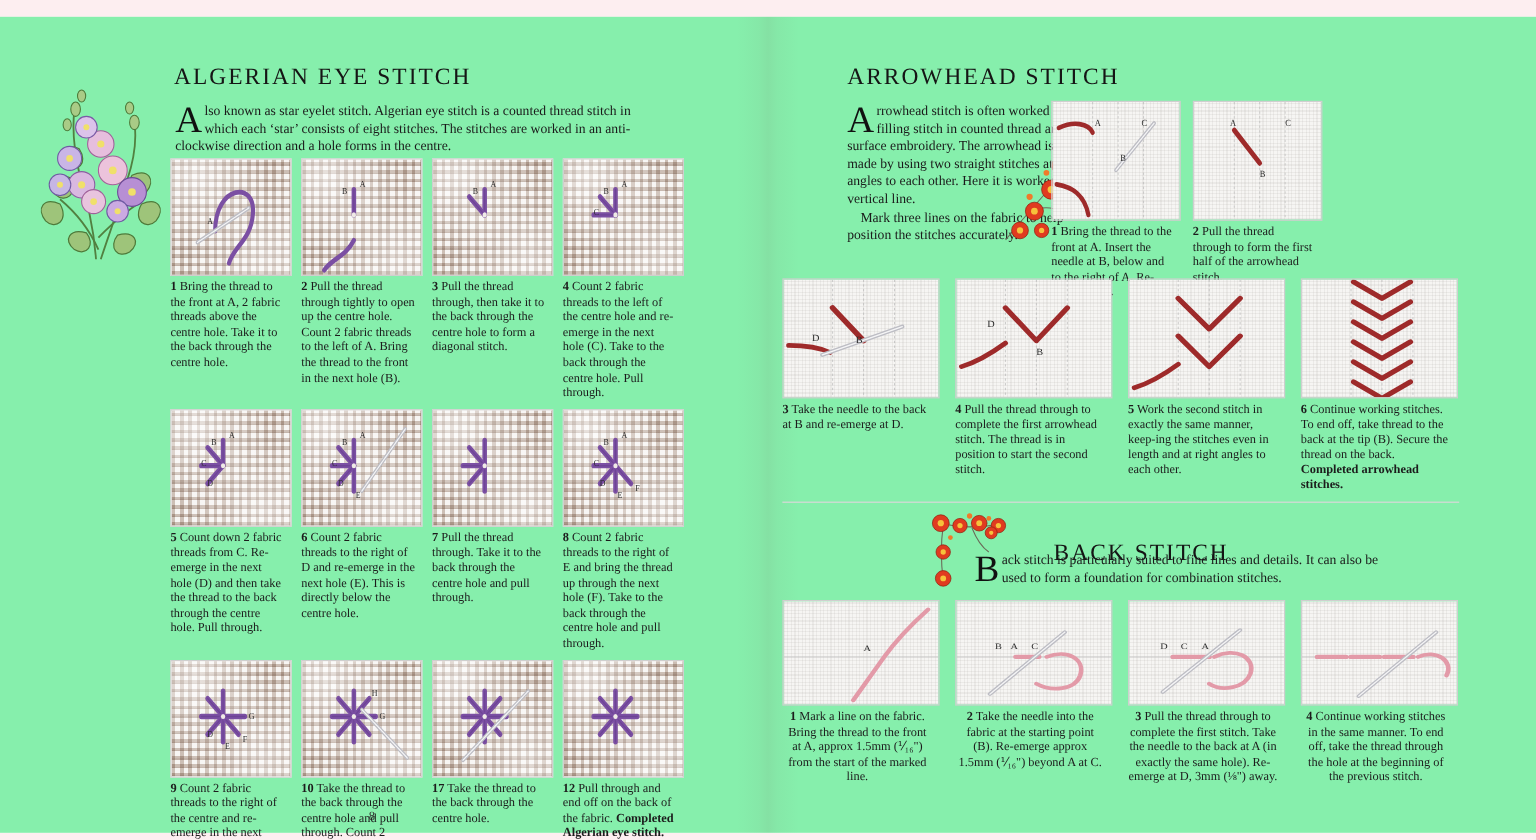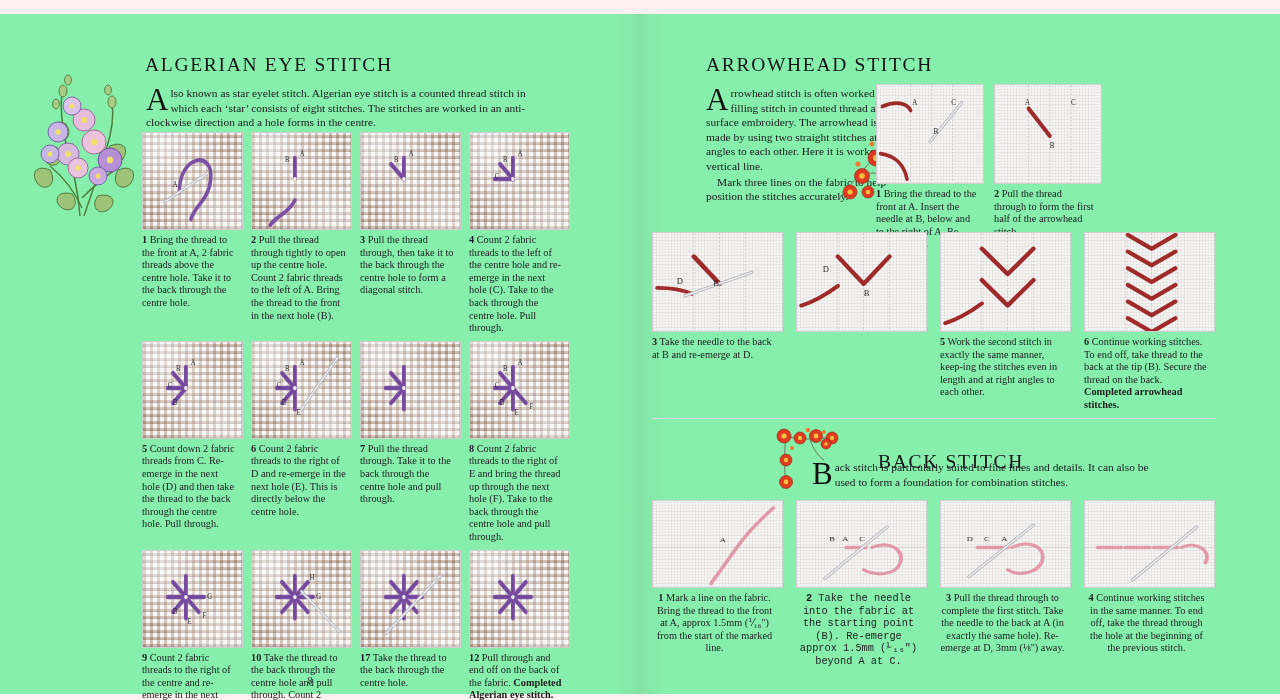--- a/index.html
+++ b/index.html
@@ -582,20 +582,21 @@
               <svg viewBox="0 0 120 100" preserveAspectRatio="none">
                 <line x1="38" y1="0" x2="38" y2="100" stroke="#b9b9b9" stroke-width="0.6" stroke-dasharray="2 2"></line>
                 <line x1="62" y1="0" x2="62" y2="100" stroke="#b9b9b9" stroke-width="0.6" stroke-dasharray="2 2"></line>
                 <line x1="86" y1="0" x2="86" y2="100" stroke="#b9b9b9" stroke-width="0.6" stroke-dasharray="2 2"></line>
                 <path d="M38 24 L62 52 L86 24" fill="none" stroke="#9e2a2a" stroke-width="4.2" stroke-linecap="round" stroke-linejoin="round"></path>
                 <path d="M4 74 C 16 70, 28 62, 38 54" fill="none" stroke="#9e2a2a" stroke-width="4" stroke-linecap="round"></path>
                 <text x="24" y="40" font-family="Liberation Serif, serif" font-size="8" fill="#2a2a2a">D</text>
                 <text x="62" y="64" font-family="Liberation Serif, serif" font-size="8" fill="#2a2a2a">B</text>
               </svg>
             </div>
+            <div class="cap" style="min-height:74px;"><b class="num">4</b> Pull the thread through to complete the first arrowhead stitch. The thread is in position to start the second stitch.</div>
           </div>
           <div class="cell" style="width:131px;margin-right:13px;">
             <div class="thumb" style="height:100px;">
               <div class="linen"></div>
               <svg viewBox="0 0 120 100" preserveAspectRatio="none">
                 <line x1="38" y1="0" x2="38" y2="100" stroke="#b9b9b9" stroke-width="0.6" stroke-dasharray="2 2"></line>
                 <line x1="62" y1="0" x2="62" y2="100" stroke="#b9b9b9" stroke-width="0.6" stroke-dasharray="2 2"></line>
                 <line x1="86" y1="0" x2="86" y2="100" stroke="#b9b9b9" stroke-width="0.6" stroke-dasharray="2 2"></line>
                 <path d="M38 16 L62 42 L86 16" fill="none" stroke="#9e2a2a" stroke-width="4.2" stroke-linecap="round" stroke-linejoin="round"></path>
                 <path d="M38 48 L62 74 L86 48" fill="none" stroke="#9e2a2a" stroke-width="4.2" stroke-linecap="round" stroke-linejoin="round"></path>
@@ -687,21 +688,21 @@
                 <line x1="0" y1="54" x2="120" y2="54" stroke="#c9c9c9" stroke-width="0.7"></line>
                 <path d="M46 54 L64 54" stroke="#e39aa8" stroke-width="4" stroke-linecap="round"></path>
                 <path d="M70 54 C 86 46, 100 56, 96 72 C 92 86, 74 88, 62 80" fill="none" stroke="#e39aa8" stroke-width="3.6" stroke-linecap="round"></path>
                 <line x1="26" y1="90" x2="84" y2="30" stroke="#bdbdc4" stroke-width="3.4" stroke-linecap="round"></line>
                 <line x1="26" y1="90" x2="84" y2="30" stroke="#ffffff" stroke-width="1.1" stroke-linecap="round" opacity="0.85"></line>
                 <text x="42" y="46" font-family="Liberation Serif, serif" font-size="8" fill="#2a2a2a">A</text>
                 <text x="58" y="46" font-family="Liberation Serif, serif" font-size="8" fill="#2a2a2a">C</text>
                 <text x="30" y="46" font-family="Liberation Serif, serif" font-size="8" fill="#2a2a2a">B</text>
               </svg>
             </div>
-            <div class="cap" style="min-height:78px;font-family:Liberation Mono, monospace;"><b class="num">2</b> Take the needle into the fabric at the starting point (B). Re-emerge approx 1.5mm (⅟₁₆") beyond A at C.</div>
+            <div class="cap" style="min-height:78px;"><b class="num">2</b> Take the needle into the fabric at the starting point (B). Re-emerge approx 1.5mm (⅟₁₆") beyond A at C.</div>
           </div>
           <div class="cell" style="width:131px;margin-right:13px;">
             <div class="thumb" style="height:88px;">
               <div class="linen"></div>
               <svg viewBox="0 0 120 100" preserveAspectRatio="none">
                 <line x1="0" y1="54" x2="120" y2="54" stroke="#c9c9c9" stroke-width="0.7"></line>
                 <path d="M34 54 L62 54" stroke="#e39aa8" stroke-width="4.2" stroke-linecap="round"></path>
                 <path d="M66 54 C 82 44, 98 54, 94 70 C 90 84, 72 88, 62 80" fill="none" stroke="#e39aa8" stroke-width="3.6" stroke-linecap="round"></path>
                 <line x1="26" y1="88" x2="86" y2="28" stroke="#bdbdc4" stroke-width="3.4" stroke-linecap="round"></line>
                 <line x1="26" y1="88" x2="86" y2="28" stroke="#ffffff" stroke-width="1.1" stroke-linecap="round" opacity="0.85"></line>

